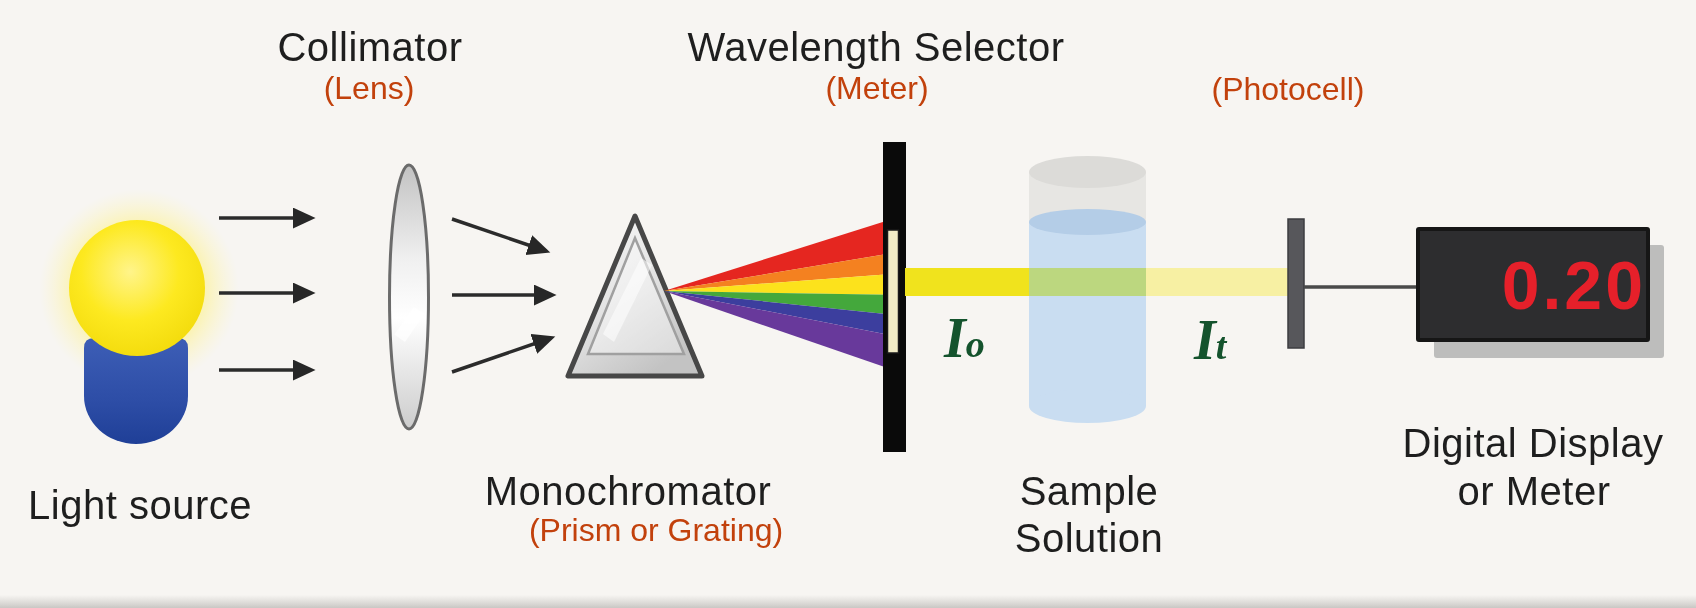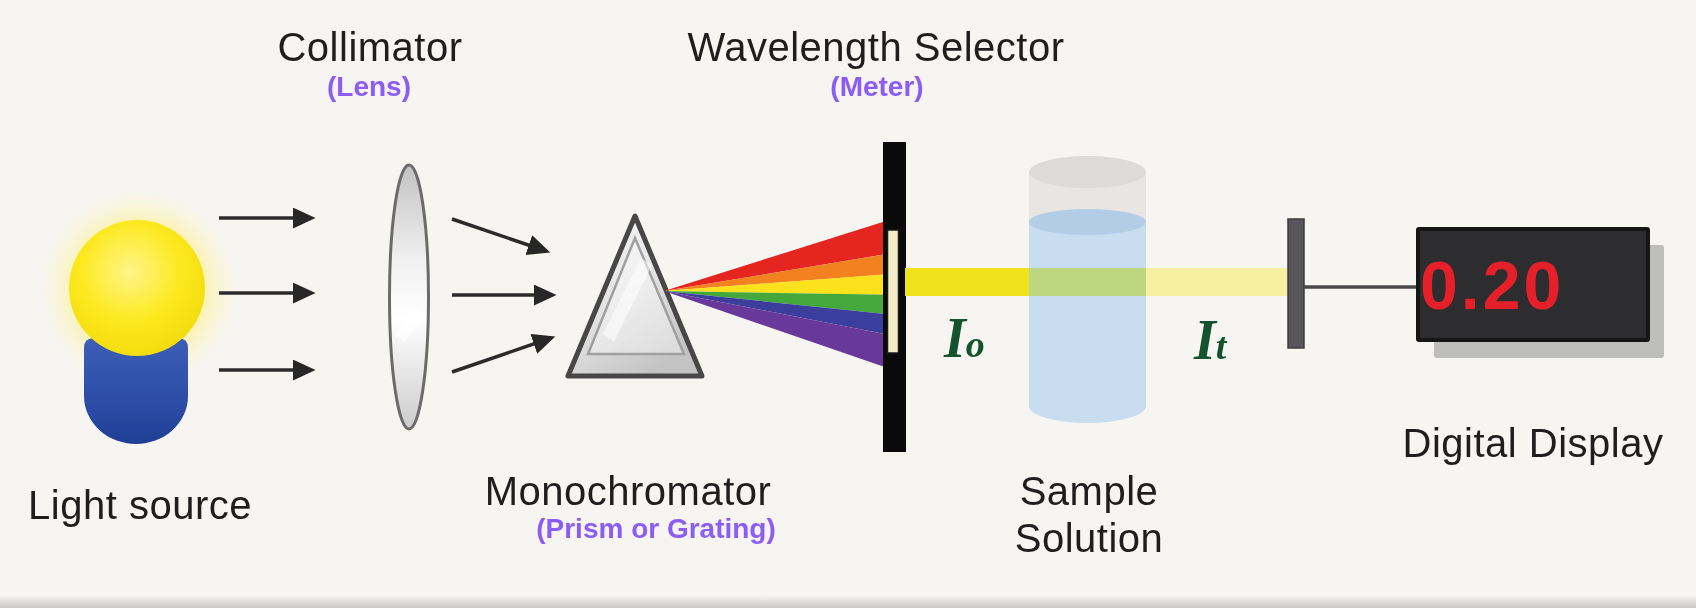--- a/index.html
+++ b/index.html
@@ -9,36 +9,36 @@
     font-family:"Liberation Sans",sans-serif;
   }
   svg{position:absolute;left:0;top:0;}
   .lbl{
     position:absolute;transform:translateX(-50%);
     font-size:40px;color:#1e1e1e;line-height:1.05;white-space:nowrap;
     letter-spacing:0.5px;
   }
   .sub{
     position:absolute;transform:translateX(-50%);
-    font-size:28px;font-weight:bold;color:#8b5cf6;line-height:1.05;white-space:nowrap;
+    font-size:32px;font-weight:normal;color:#c2410c;line-height:1.05;white-space:nowrap;
   }
   .intensity{
     position:absolute;
     font-family:"Liberation Serif",serif;font-style:italic;font-weight:600;
     font-size:56px;color:#14532d;line-height:1;
   }
   .intensity .sscript{font-size:38px;}
   .display-shadow{
     position:absolute;left:1434px;top:245px;width:230px;height:113px;
     background:#bdbdbc;border-radius:3px;
   }
   .display-box{
     position:absolute;left:1416px;top:227px;width:226px;height:107px;
     background:#2d2d2f;border:4px solid #161616;border-radius:3px;
-    display:flex;align-items:center;justify-content:flex-start;
+    display:flex;align-items:center;justify-content:flex-end;
   }
   .display-reading{
     font-size:68px;font-weight:bold;color:#e6202a;letter-spacing:3px;
     font-family:"Liberation Sans",sans-serif;line-height:1;
   }
   .bottom-fade{
     position:absolute;left:0;bottom:0;width:100%;height:13px;
     background:linear-gradient(rgba(215,213,210,0),#d8d6d3 70%,#c9c7c4);
   }
 </style>
@@ -147,29 +147,31 @@
   <div class="display-box">
     <span class="display-reading">0.20</span>
   </div>
 
   <div class="lbl" style="left:370px;top:26px">Collimator</div>
   <div class="sub" style="left:369px;top:72px">(Lens)</div>
 
   <div class="lbl" style="left:876px;top:26px">Wavelength Selector</div>
   <div class="sub" style="left:877px;top:72px">(Meter)</div>
 
+  <div class="sub" style="left:1288px;top:73px">(Photocell)</div>
 
   <div class="lbl" style="left:140px;top:484px">Light source</div>
 
   <div class="lbl" style="left:628px;top:470px">Monochromator</div>
   <div class="sub" style="left:656px;top:514px">(Prism or Grating)</div>
 
   <div class="lbl" style="left:1089px;top:470px">Sample</div>
   <div class="lbl" style="left:1089px;top:517px">Solution</div>
 
   <div class="lbl" style="left:1533px;top:422px">Digital Display</div>
+  <div class="lbl" style="left:1534px;top:470px">or Meter</div>
 
   <div class="intensity" style="left:944px;top:310px"><span>I</span><span class="sscript">o</span></div>
 
   <div class="intensity" style="left:1194px;top:312px"><span>I</span><span class="sscript">t</span></div>
 
   <div class="bottom-fade"></div>
 </div>
 
 </body></html>

